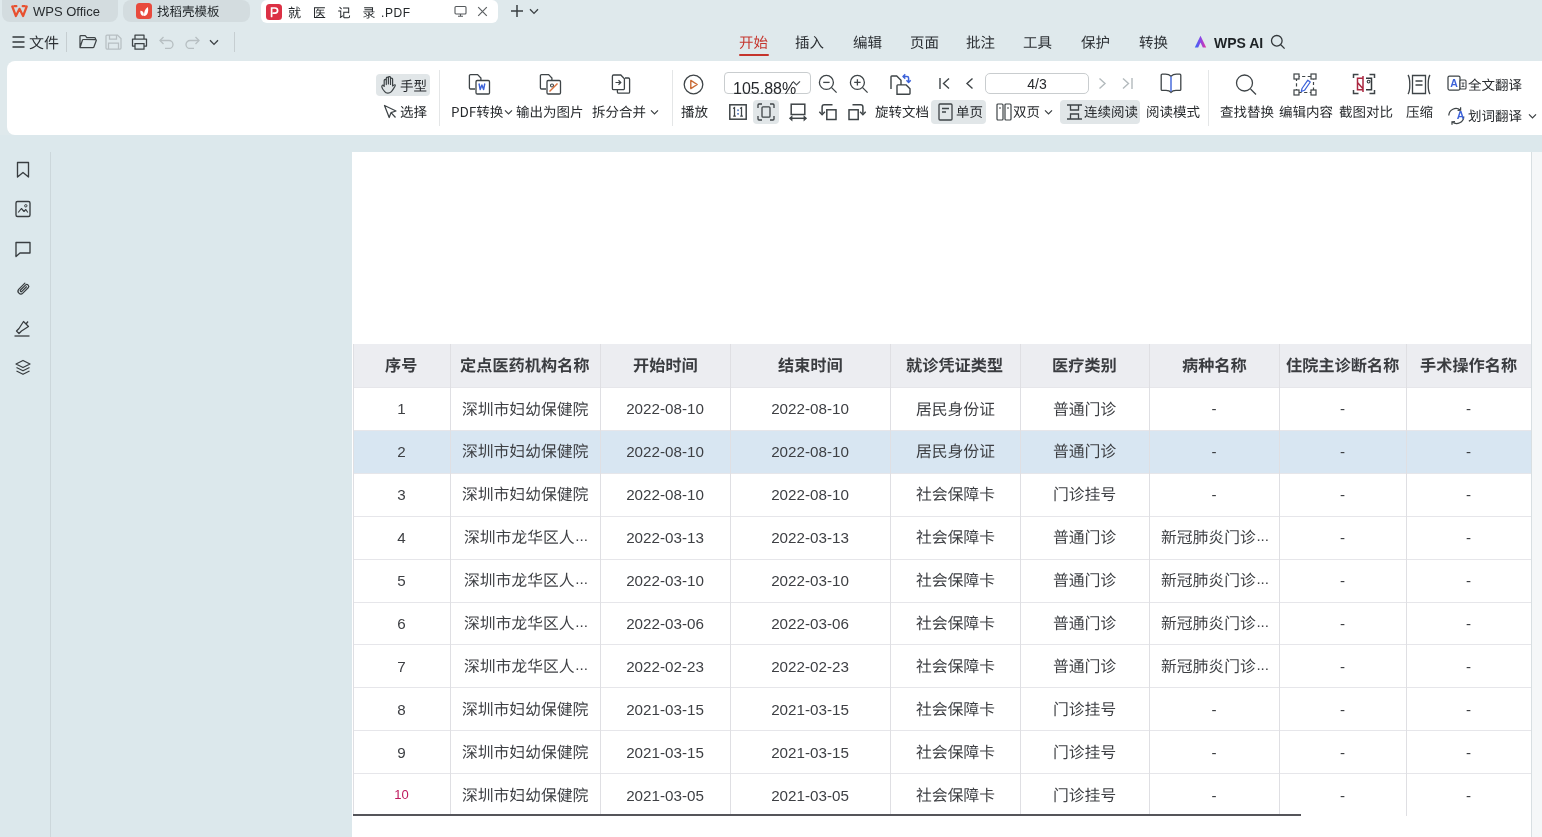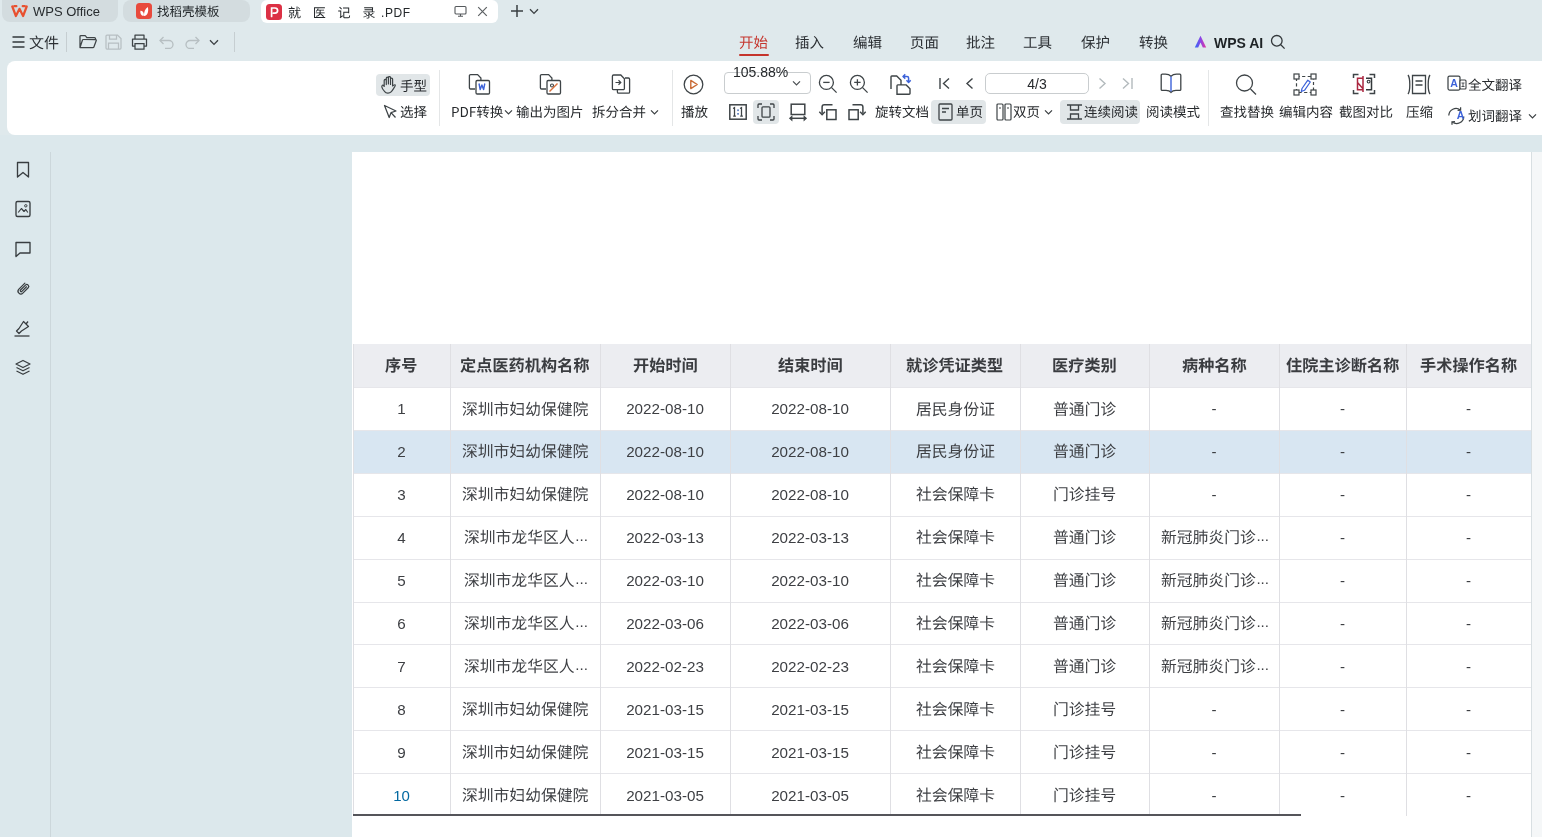--- a/index.html
+++ b/index.html
@@ -236,21 +236,21 @@
 <circle cx="10.5" cy="10.5" r="9.3" fill="none" stroke="#3e4447" stroke-width="1.3"></circle>
 <path d="M7.8 6.4 L14.2 10.5 L7.8 14.6 Z" fill="none" stroke="#c96a35" stroke-width="1.4" stroke-linejoin="round"></path>
     </svg>
 <svg class="tx" style="left:680.5px;top:104.8px;width:27.0px;height:13.5px" viewBox="0 0 2000 1000" preserveAspectRatio="xMinYMin meet">
       <g transform="translate(0,880) scale(1,-1)" fill="#26292c">
         <use href="#r64ad" x="0"></use>
         <use href="#r653e" x="1000"></use>
       </g>
     </svg>
 <div class="abs" style="left:724px;top:72px;width:87px;height:22px;border:1px solid #c9cdcf;border-radius:4px;background:#fff"></div>
-<div class="lat" style="left:733px;top:64px;font-size:14px;color:#26292c">105.88%</div>
+<div class="lat" style="left:733px;top:80px;font-size:16px;color:#26292c">105.88%</div>
 <svg class="abs" style="left:792px;top:80px" width="9" height="7" viewBox="0 0 9 7">
       <path d="M1 1.3 L4.5 5 L8 1.3" fill="none" stroke="#4a4f52" stroke-width="1.2"></path>
     </svg>
 <svg class="abs" style="left:818px;top:74px" width="20" height="20" viewBox="0 0 20 20">
 <circle cx="8.4" cy="8.4" r="7" fill="none" stroke="#3e4447" stroke-width="1.3"></circle>
 <path d="M13.6 13.6 L18.6 18.6" stroke="#3e4447" stroke-width="1.3"></path>
 <path d="M5.2 8.4 h6.4" stroke="#3e4447" stroke-width="1.3"></path>
     </svg>
 <svg class="abs" style="left:849px;top:74px" width="20" height="20" viewBox="0 0 20 20">
 <circle cx="8.4" cy="8.4" r="7" fill="none" stroke="#3e4447" stroke-width="1.3"></circle>
@@ -920,21 +920,21 @@
       <g transform="translate(0,880) scale(1,-1)" fill="#3d3f43">
         <use href="#r95e8" x="0"></use>
         <use href="#r8bca" x="1000"></use>
         <use href="#r6302" x="2000"></use>
         <use href="#r53f7" x="3000"></use>
       </g>
     </svg>
 <div class="lat ctr pdf" style="left:1214.0px;top:743.7px;font-size:15.2px;color:#3d3f43">-</div>
 <div class="lat ctr pdf" style="left:1342.5px;top:743.7px;font-size:15.2px;color:#3d3f43">-</div>
 <div class="lat ctr pdf" style="left:1468.5px;top:743.7px;font-size:15.2px;color:#3d3f43">-</div>
-<div class="lat ctr pdf" style="left:401.5px;top:786.5px;font-size:15px;color:#0369a1">10</div>
+<div class="lat ctr pdf" style="left:401.5px;top:786.5px;font-size:13px;color:#be185d">10</div>
 <svg class="tx pdf" style="left:461.8px;top:786.6px;width:126.4px;height:15.8px" viewBox="0 0 8000 1000" preserveAspectRatio="xMinYMin meet">
       <g transform="translate(0,880) scale(1,-1)" fill="#3d3f43">
         <use href="#r6df1" x="0"></use>
         <use href="#r5733" x="1000"></use>
         <use href="#r5e02" x="2000"></use>
         <use href="#r5987" x="3000"></use>
         <use href="#r5e7c" x="4000"></use>
         <use href="#r4fdd" x="5000"></use>
         <use href="#r5065" x="6000"></use>
         <use href="#r9662" x="7000"></use>

